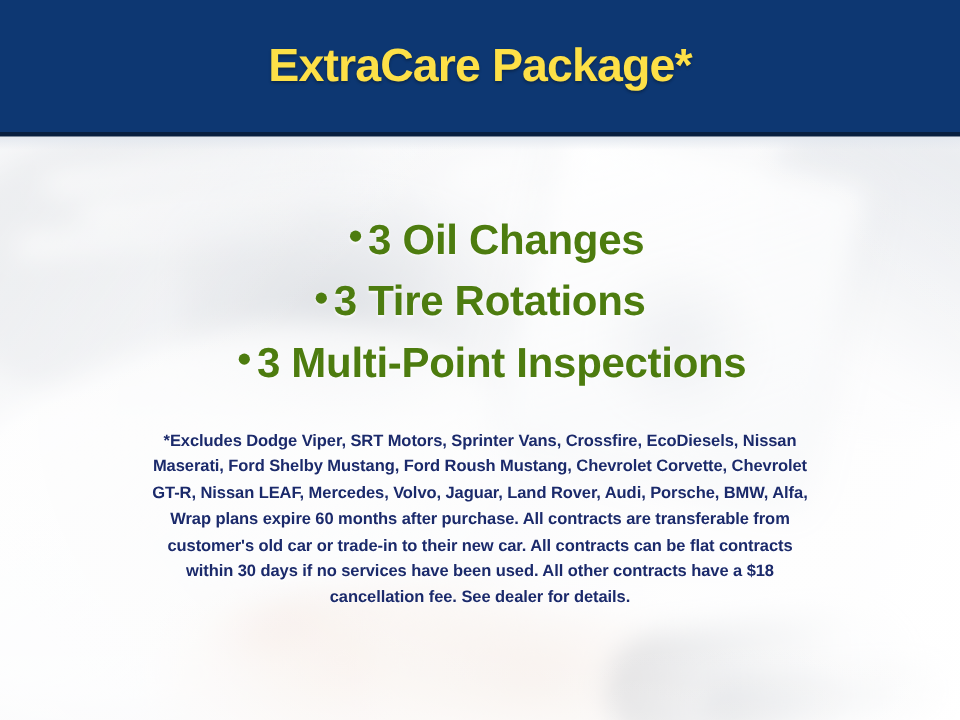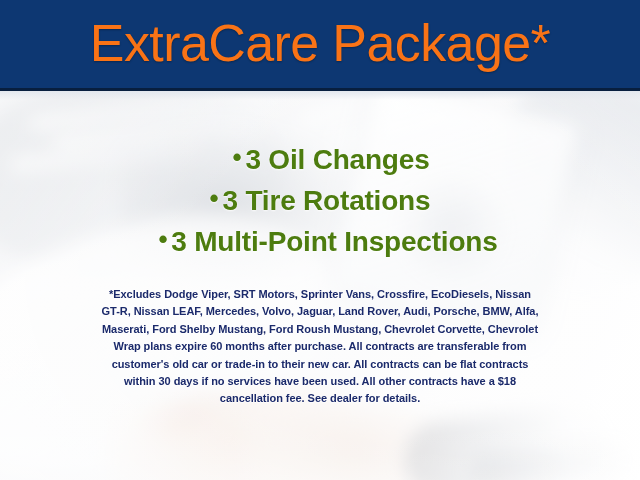--- a/index.html
+++ b/index.html
@@ -159,23 +159,23 @@
   }
   .header-glow {
     position: absolute;
     left: 0; top: 91px;
     width: 640px;
     height: 9px;
     background: linear-gradient(180deg, rgba(226,231,238,.95), rgba(240,242,245,0));
     z-index: 3;
   }
   .header-title {
-    color: #f97316;
-    font-size: 52px;
-    font-weight: normal;
+    color: #fde047;
+    font-size: 31px;
+    font-weight: bold;
     letter-spacing: -0.6px;
     line-height: 1;
     white-space: nowrap;
     text-shadow: 0 1px 2px rgba(0,0,0,.30);
     padding-bottom: 2px;
   }
 
   
   .benefits {
     position: absolute;
@@ -259,21 +259,21 @@
     <div class="benefit-line l2">
       <span class="bullet-dot">•</span><span>3 Tire Rotations</span>
     </div>
     <div class="benefit-line l3">
       <span class="bullet-dot">•</span><span>3 Multi-Point Inspections</span>
     </div>
   </div>
 
   <div class="disclaimer">
     <p>*Excludes Dodge Viper, SRT Motors, Sprinter Vans, Crossfire, EcoDiesels, Nissan</p>
+    <p>Maserati, Ford Shelby Mustang, Ford Roush Mustang, Chevrolet Corvette, Chevrolet</p>
     <p>GT-R, Nissan LEAF, Mercedes, Volvo, Jaguar, Land Rover, Audi, Porsche, BMW, Alfa,</p>
-    <p>Maserati, Ford Shelby Mustang, Ford Roush Mustang, Chevrolet Corvette, Chevrolet</p>
     <p>Wrap plans expire 60 months after purchase. All contracts are transferable from</p>
     <p>customer's old car or trade-in to their new car. All contracts can be flat contracts</p>
     <p>within 30 days if no services have been used. All other contracts have a $18</p>
     <p>cancellation fee. See dealer for details.</p>
   </div>
 
 </div>
 
 </body></html>

